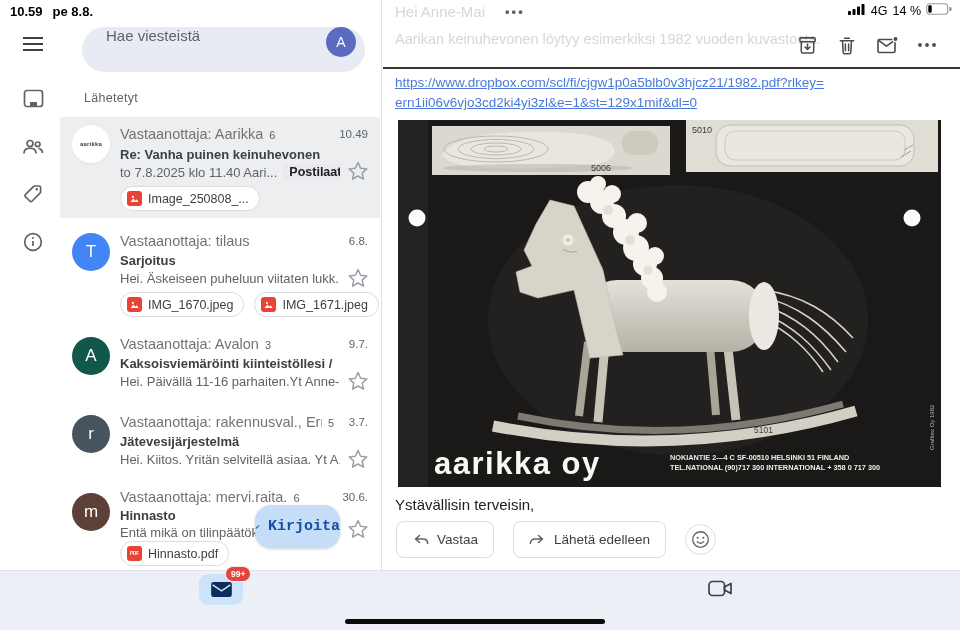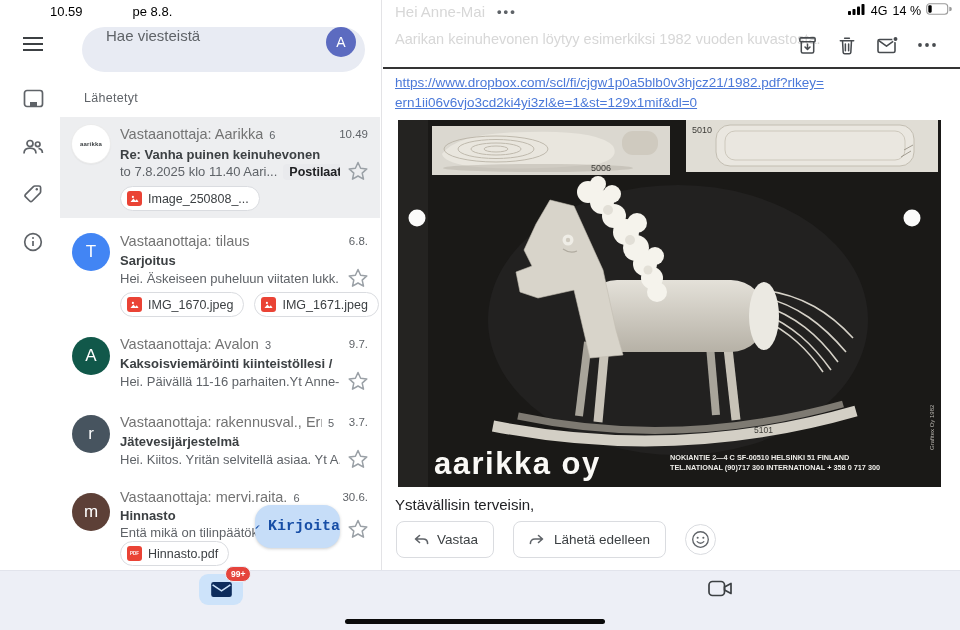--- a/index.html
+++ b/index.html
@@ -3,21 +3,21 @@
 <meta charset="utf-8">
 <style>
   * { margin:0; padding:0; box-sizing:border-box; }
   html,body { width:960px; height:630px; }
   body { font-family:"Liberation Sans", sans-serif; background:#fff; overflow:hidden; }
   .screen { position:relative; width:960px; height:630px; background:#fff; }
   .abs { position:absolute; }
 
   
   .status-left { left:10px; top:4px; font-size:13px; color:#000; display:flex; gap:10px; }
-  .status-left .t { font-weight:normal;margin-left:40px; }
+  .status-left .t { font-weight:bold; }
   .status-right { right:8px; top:3px; display:flex; align-items:center; gap:5px; font-size:12.5px; color:#000; }
 
   
   .rail-btn { left:20px; width:26px; height:26px; display:flex; align-items:center; justify-content:center; }
   .rail-btn svg { stroke:#5f6368; fill:none; stroke-width:1.7; }
 
   
   .search { left:82px; top:27px; width:283px; height:45px; background:#e8ebf3; border-radius:23px; display:flex; align-items:flex-start; padding:0 9px 0 24px; }
   .search-text { flex:1; font-size:15px; color:#5f6368; }
   .avatar-a { width:30px; height:30px; border-radius:50%; background:#5c6bc0; color:#fff; display:flex; align-items:center; justify-content:center; font-size:14px; }
@@ -26,36 +26,36 @@
   
   .row { left:60px; width:320px; background:#fff; }
   .row.selected { background:#edeef0; }
   .row-avatar { position:absolute; left:12px; width:38px; height:38px; border-radius:50%; color:#fff; display:flex; align-items:center; justify-content:center; font-size:17px; }
   .row-avatar.logo { background:#fff; box-shadow:0 0 0 1px #ececec, 0 1px 2px rgba(0,0,0,.12); color:#3c4043; font-size:6px; font-weight:bold; letter-spacing:.2px; }
   .row-title-line { position:absolute; left:60px; right:46px; display:flex; align-items:baseline; gap:6px; }
   .row-title { font-size:14.5px; color:#737373; font-weight:500; white-space:nowrap; overflow:hidden; }
   .thread-count { font-size:11px; color:#5f6368; }
   .row-time { position:absolute; right:12px; font-size:11.5px; color:#5f6368;margin-left:21px; }
   .row-line2 { position:absolute; left:60px; right:46px; font-size:13px; color:#3c4043; white-space:nowrap; overflow:hidden;font-weight:bold; }
-  .row-line3 { position:absolute; left:60px; right:40px; font-size:13px; color:#5f6368; white-space:nowrap; overflow:hidden; display:flex; gap:6px; }
+  .row-line3 { position:absolute; left:60px; right:40px; font-size:13px; color:#5f6368; white-space:nowrap; overflow:hidden; display:flex; align-items:center; gap:6px; }
   .badge { background:#e9eaed; color:#202124; font-weight:bold; font-size:12.5px; padding:1px 6px; border-radius:4px; }
   .star { position:absolute; width:20px; height:20px; }
   .chip-row { position:absolute; left:60px; display:flex; gap:10px; }
   .chip { height:25px; border:1px solid #dadce0; border-radius:13px; background:#fff; display:flex; align-items:center; gap:6px; padding:0 10px 0 6px; font-size:12.5px; color:#3c4043; white-space:nowrap; }
   .chip-ic { width:15px; height:15px; border-radius:3px; background:#ea4335; display:flex; align-items:center; justify-content:center; color:#fff; font-size:4.5px; font-weight:bold; }
 
   .divider-v { left:381px; top:0; width:1px; height:570px; background:#e3e3e6; }
 
   
   .compose { left:255px; top:505px; width:85px; height:43px; border-radius:16px; background:#c6ddf8; display:flex; align-items:center; justify-content:center; gap:8px; box-shadow:0 1px 3px rgba(60,64,67,.25); z-index:6;font-family:Liberation Mono, monospace; }
   .compose span { color:#174ea6; font-size:15px; font-weight:bold; }
 
   
   .faded { color:#d7d7d7; }
-  .pane-greeting { left:395px; top:3px; font-size:15px; display:flex; gap:12px; align-items:center; }
+  .pane-greeting { left:395px; top:3px; font-size:15px; display:flex; gap:20px; align-items:center; }
   .dots { color:#5f6368; font-size:13px; font-weight:bold; letter-spacing:2px; }
   .pane-subject { left:395px; top:31px; font-size:14.5px; }
   .pane-tools { top:32px; display:flex; }
   .tool { width:40px; height:26px; display:flex; align-items:center; justify-content:center; }
   .tool svg { stroke:#474b4f; fill:none; stroke-width:1.6; stroke-linecap:round; stroke-linejoin:round; }
   .content-line { left:383px; top:67px; width:577px; height:2px; background:#343434; }
   .link { left:395px; top:73px; width:545px; font-size:13.5px; line-height:1.5; color:#4b79d9; text-decoration:underline; word-break:break-all; }
   .catalog { left:398px; top:120px; width:543px; height:367px; }
   .closing { left:395px; top:496px; font-size:15px; color:#202124; }
   .action-row { left:396px; top:521px; display:flex; gap:19px; align-items:center; }

